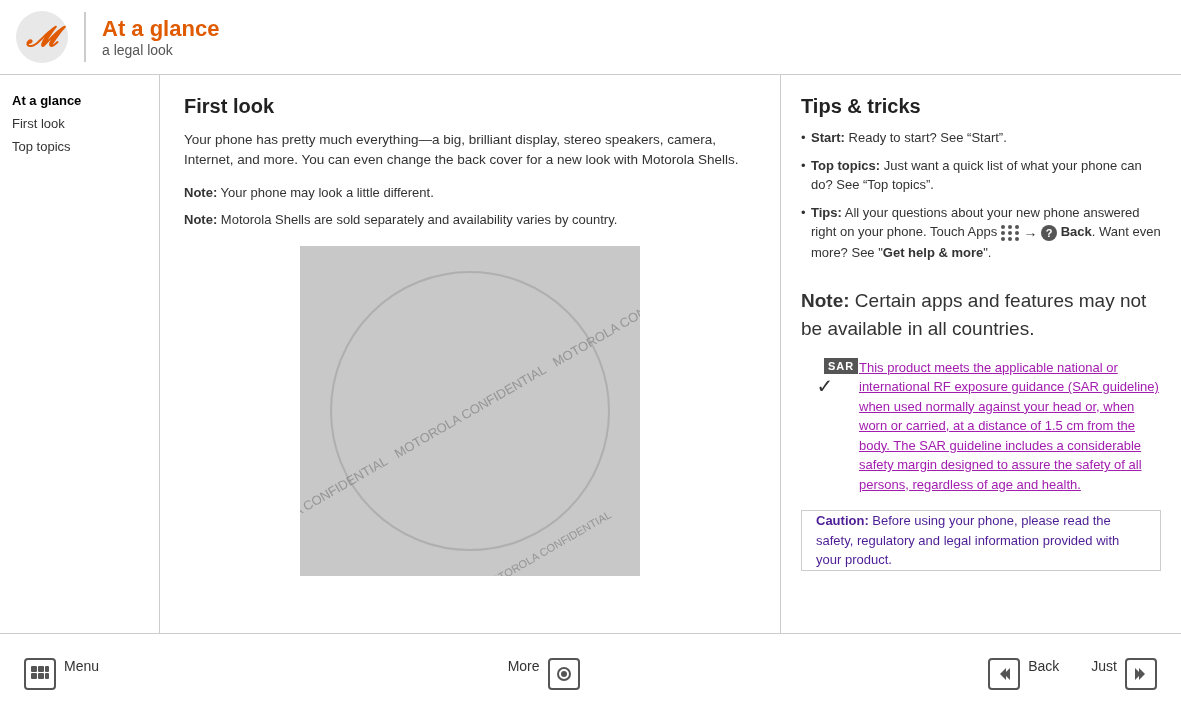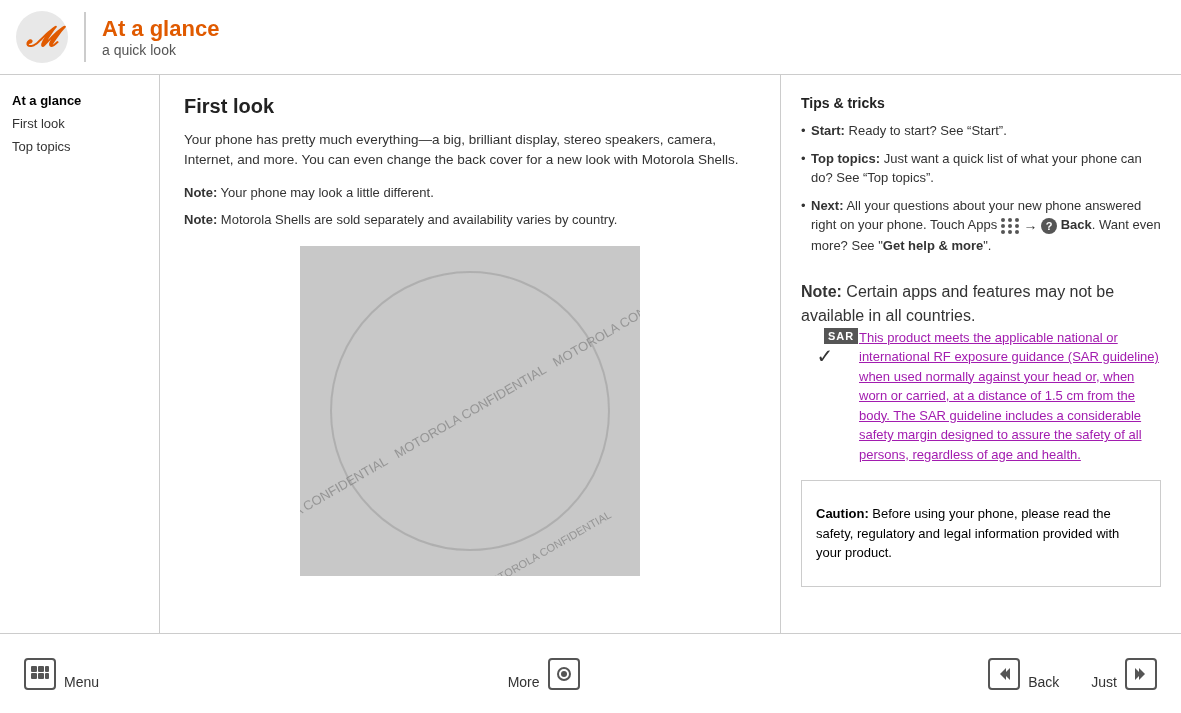--- a/index.html
+++ b/index.html
@@ -159,21 +159,21 @@
       align-items: center;
       justify-content: center;
       font-size: 13px;
       color: rgba(100,100,100,0.5);
       transform: rotate(-30deg);
       white-space: nowrap;
     }
 
     
     .tips-title {
-      font-size: 14px;
+      font-size: 20px;
       font-weight: bold;
       color: #222;
       margin-bottom: 10px;
     }
     .tips-list {
       list-style: none;
       margin-bottom: 24px;
     }
     .tips-list li {
       font-size: 13px;
@@ -185,22 +185,23 @@
     }
     .tips-list li::before {
       content: "•";
       position: absolute;
       left: 0;
     }
     .tip-bold { font-weight: bold; }
     .tip-link { font-weight: bold; }
 
     .note-block {
-      font-size: 16px;
-      color: #333;
+      font-size: 19px;
+      color: #333;
+      margin-bottom: 14px;
       line-height: 1.5;
     }
 
     
     .sar-section {
       display: flex;
       gap: 10px;
       margin-bottom: 16px;
     }
     .sar-badge {
@@ -226,41 +227,41 @@
     .sar-text {
       font-size: 13px;
       color: #a21caf;
       line-height: 1.5;
       text-decoration: underline;
     }
 
     
     .caution-box {
       border: 1px solid #ccc;
-      padding: 23px 14px;
-      font-size: 13px;
-      color: #000000;
+      padding: 0 14px;
+      font-size: 13px;
+      color: #4c1d95;
       line-height: 1.5;
     }
     .caution-label { font-weight: bold; }
 
     
     .bottom-toolbar {
       height: 80px;
       background: white;
       border-top: 1px solid #ccc;
       display: flex;
       align-items: center;
       padding: 0 16px;
       gap: 16px;
       flex-shrink: 0;
     }
     .toolbar-btn {
       display: flex;
-      align-items: flex-end;
+      align-items: flex-start;
       gap: 8px;
       cursor: pointer;
       font-size: 14px;
       color: #333;
       background: none;
       border: none;
       padding: 4px 8px;
     }
     .toolbar-btn .btn-icon {
       width: 32px;
@@ -343,21 +344,21 @@
 
 <div class="page-wrapper">
 
   <div class="header">
     <div class="logo-circle">
       <span class="logo-m">𝓜</span>
     </div>
     <div class="header-divider"></div>
     <div class="header-text">
       <h1>At a glance</h1>
-      <p>a quick look</p>
+      <p>a legal look</p>
     </div>
   </div>
 
   <div class="content-area">
 
     <div class="sidebar">
       <nav class="sidebar-nav">
         <div class="sidebar-item active">
           <span>At a glance</span>
         </div>
@@ -398,21 +399,21 @@
         <p class="tips-title">Tips &amp; tricks</p>
 
         <ul class="tips-list">
           <li>
             <span class="tip-bold">Start:</span><span> Ready to start? See “Start”.</span>
           </li>
           <li>
             <span class="tip-bold">Top topics:</span><span> Just want a quick list of what your phone can do? See “Top topics”.</span>
           </li>
           <li>
-            <span class="tip-bold">Next:</span>
+            <span class="tip-bold">Tips:</span>
             All your questions about your new phone answered right on your phone. Touch Apps
             <span class="apps-icon">
               <span class="apps-dot"></span>
                 <span class="apps-dot"></span>
                 <span class="apps-dot"></span>
               <span class="apps-dot"></span>
                 <span class="apps-dot"></span>
                 <span class="apps-dot"></span>
               <span class="apps-dot"></span>
                 <span class="apps-dot"></span>

